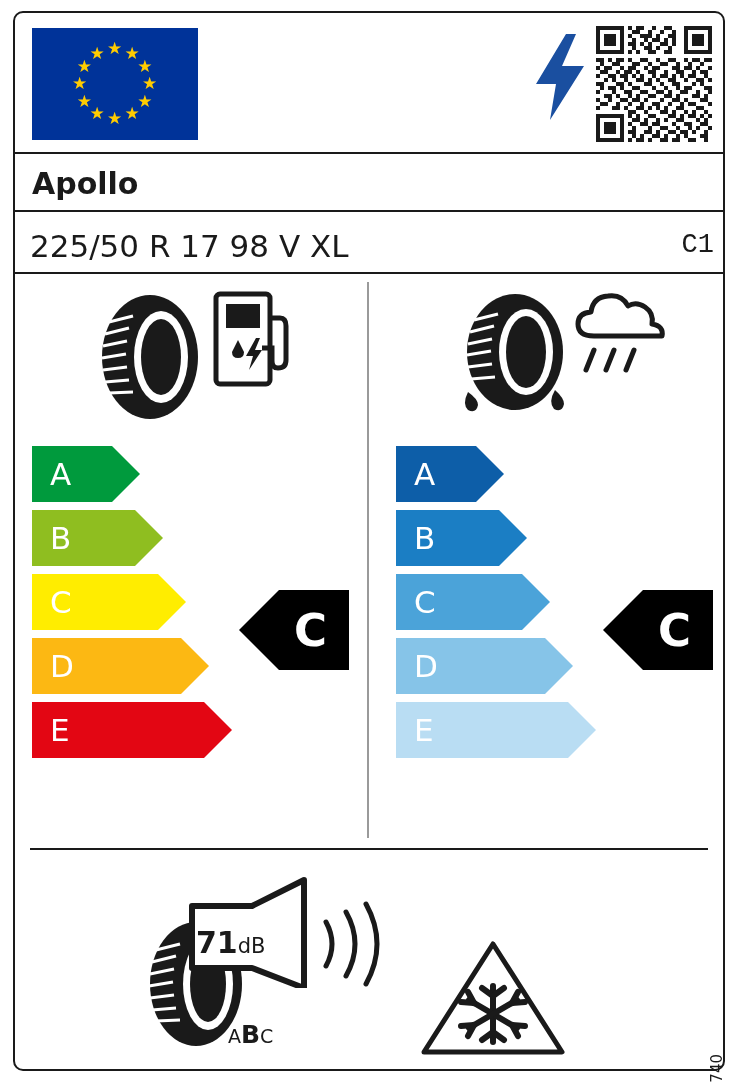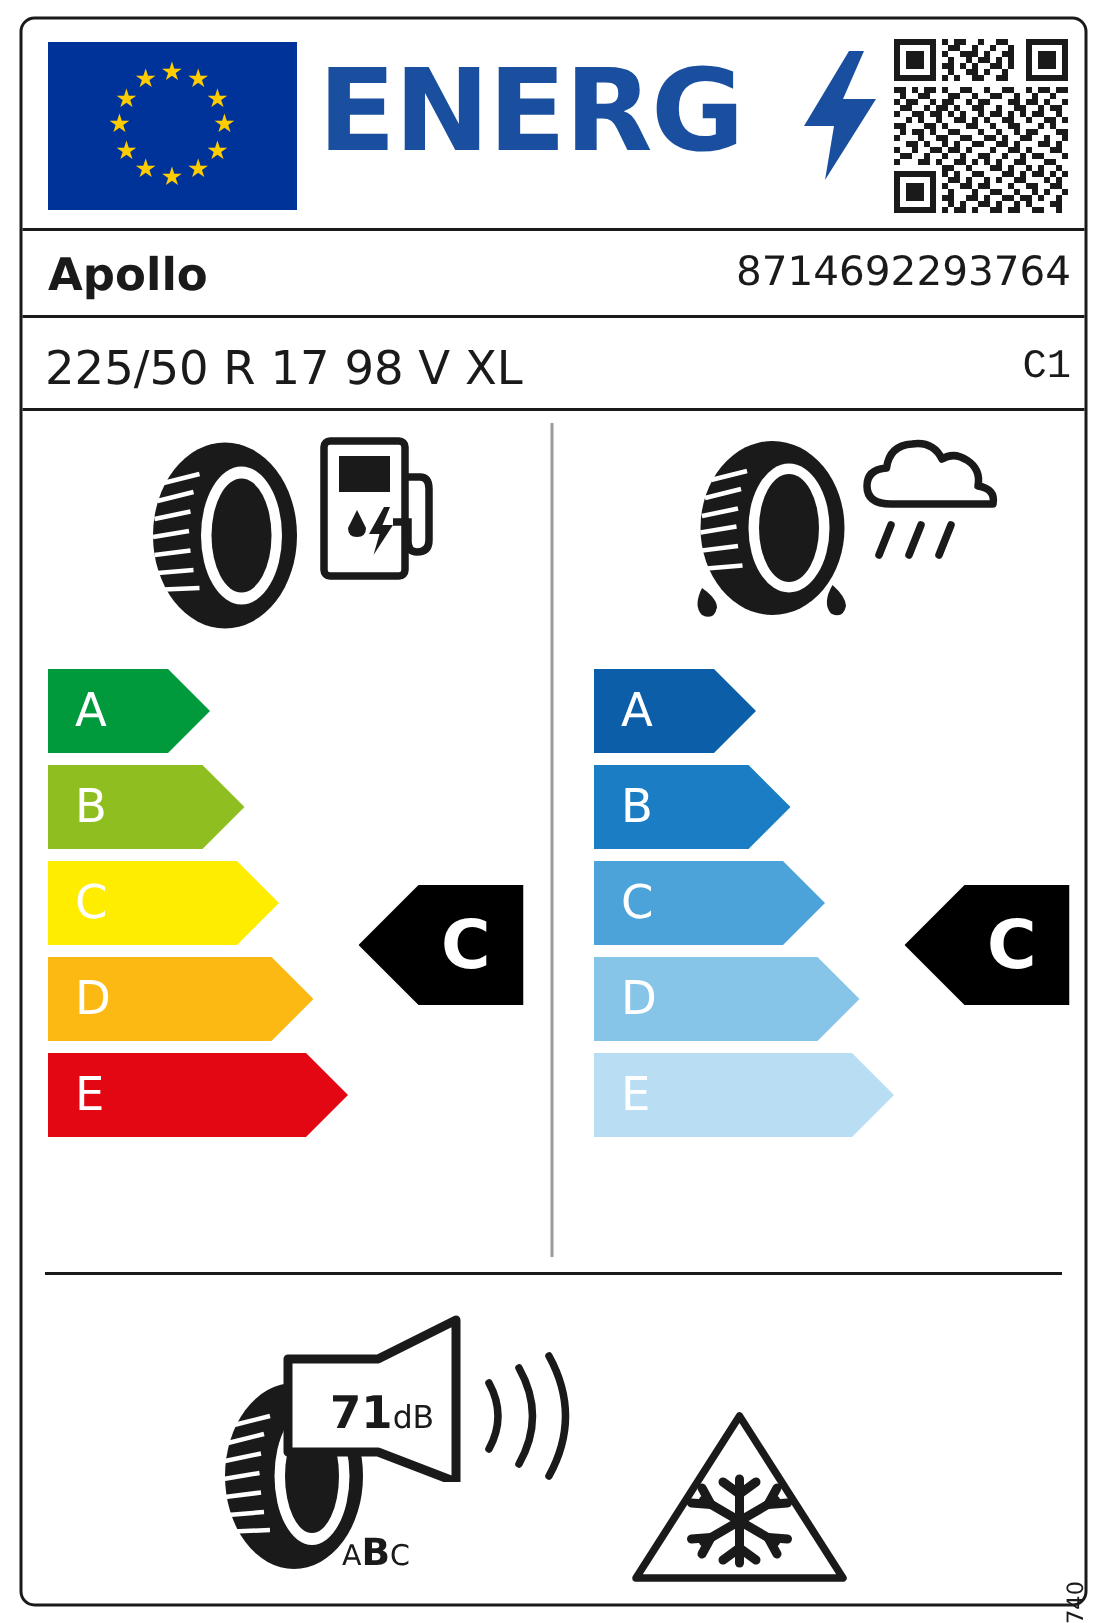--- a/index.html
+++ b/index.html
@@ -189,21 +189,20 @@
       <span class="star" style="left: 105.311px; top: 64.5px;">★</span>
       <span class="star" style="left: 92.5px; top: 77.3109px;">★</span>
       <span class="star" style="left: 75px; top: 82px;">★</span>
       <span class="star" style="left: 57.5px; top: 77.3109px;">★</span>
       <span class="star" style="left: 44.6891px; top: 64.5px;">★</span>
       <span class="star" style="left: 40px; top: 47px;">★</span>
       <span class="star" style="left: 44.6891px; top: 29.5px;">★</span>
       <span class="star" style="left: 57.5px; top: 16.6891px;">★</span>
     </div>
 
-  <div class="energ-word">ENERG</div>
 
   <div class="bolt">
     <svg viewBox="0 0 48 86" width="48" height="86">
       <polygon points="30,0 0,50 20,50 14,86 48,32 26,32 40,0" fill="#1a4fa0"></polygon>
     </svg>
   </div>
 
   <div class="qr">
     <svg viewBox="0 0 29 29" width="116" height="116" shape-rendering="crispEdges">
       <rect width="29" height="29" fill="#ffffff"></rect>
@@ -429,21 +428,20 @@
           <rect x="19" y="28" width="2" height="1"></rect>
           <rect x="23" y="28" width="2" height="1"></rect>
           <rect x="27" y="28" width="1" height="1"></rect>
       </g>
     </svg>
   </div>
 
   <div class="hr" style="left:15px; top:152px; width:708px; height:2px;"></div>
 
   <div class="brand">Apollo</div>
-  <div class="code">8714692293764</div>
 
   <div class="hr" style="left:15px; top:210px; width:708px; height:2px;"></div>
 
   <div class="size">225/50 R 17 98 V XL</div>
   <div class="class">C1</div>
 
   <div class="hr" style="left:15px; top:272px; width:708px; height:2px;"></div>
 
   <div class="divider-v" style="left:367px; top:282px; height:556px;"></div>
 
@@ -600,21 +598,21 @@
       </g>
     </svg>
   </div>
 
   <div style="position:absolute; left:186px; top:876px; width:130px; height:112px;">
     <svg viewBox="0 0 130 112" width="130" height="112">
       <polygon points="6,30 6,92 66,92 118,112 118,4 66,30" fill="#ffffff" stroke="#1a1a1a" stroke-width="6" stroke-linejoin="round"></polygon>
     </svg>
   </div>
 
-  <div class="noise-db" style="left:196px; top:925px;padding-left:24px;">
+  <div class="noise-db" style="left:196px; top:925px;">
     <span>71</span><small>dB</small>
   </div>
 
   <div style="position:absolute; left:318px; top:898px; width:68px; height:92px;">
     <svg viewBox="0 0 68 92" width="68" height="92">
       <g fill="none" stroke="#1a1a1a" stroke-width="5" stroke-linecap="round">
         <path d="M8 24 Q20 46 8 68"></path>
         <path d="M28 14 Q46 46 28 78"></path>
         <path d="M48 6 Q70 46 48 86"></path>
       </g>

